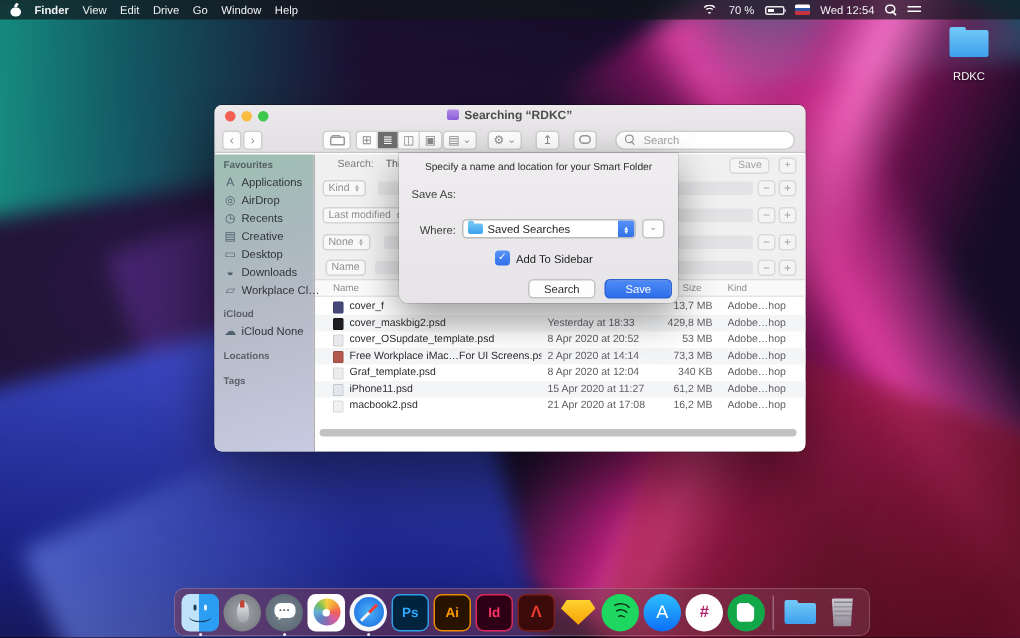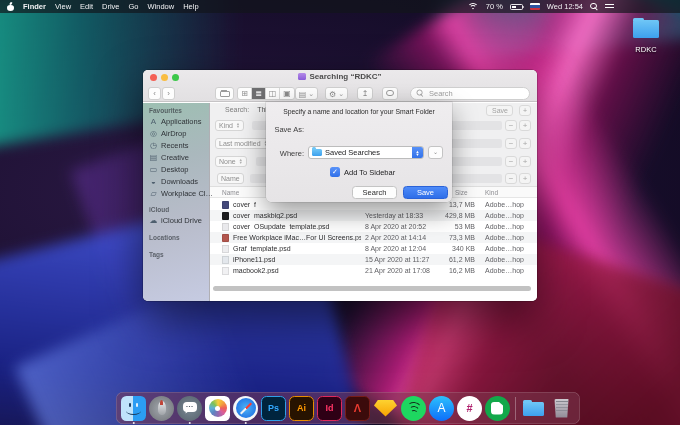--- a/index.html
+++ b/index.html
@@ -340,21 +340,21 @@
           <span class="ic">◒</span>
           <span>Downloads</span>
         </div>
       <div class="sb-i" style="top:86px;">
           <span class="ic">▱</span>
           <span>Workplace Cl…</span>
         </div>
       <div class="sb-h" style="top:103px;">iCloud</div>
       <div class="sb-i" style="top:113px;">
           <span class="ic">☁</span>
-          <span>iCloud Drive</span>
+          <span>iCloud None</span>
         </div>
       <div class="sb-h" style="top:131px;">Locations</div>
       <div class="sb-h" style="top:148px;">Tags</div>
     </div>
 
     <div class="content">
       <div class="critzone"></div>
 
       <div class="scopes">
         <span>Search:</span>

